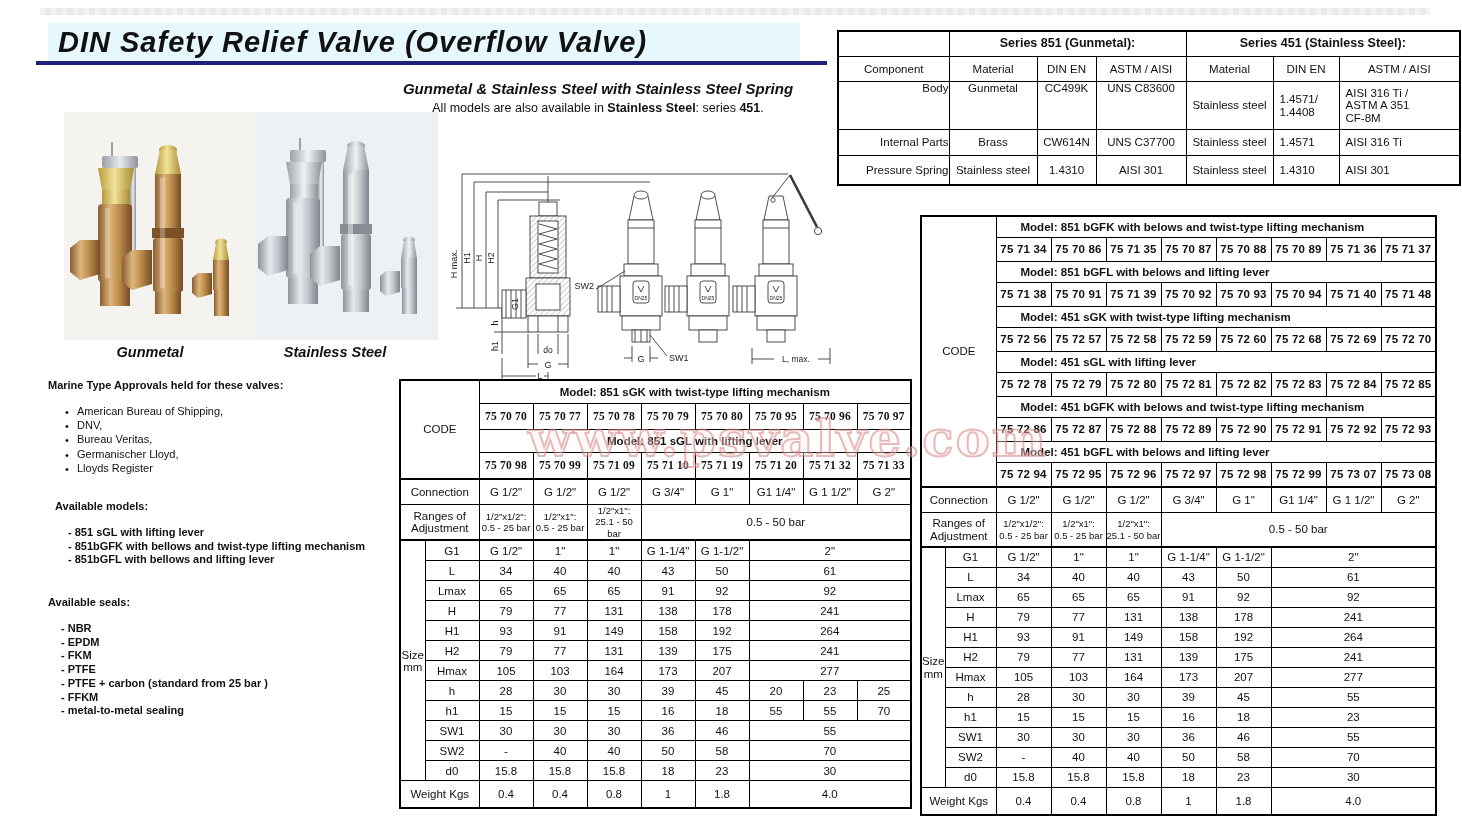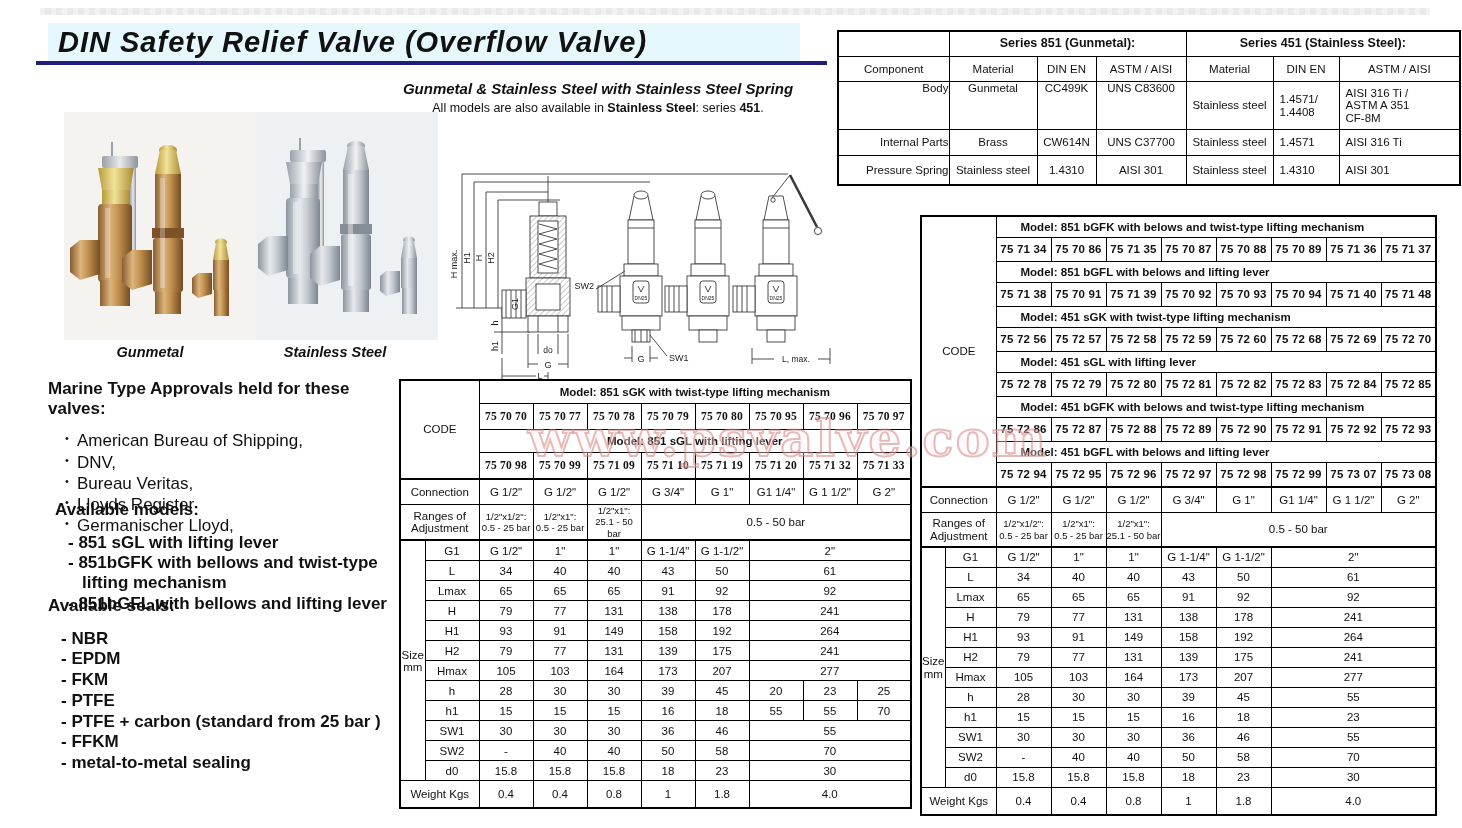--- a/index.html
+++ b/index.html
@@ -13,21 +13,21 @@
   .title-bar span{font-size:29px;font-weight:bold;font-style:italic;letter-spacing:1px;white-space:nowrap;}
   .title-underline{position:absolute;left:36px;top:61px;width:791px;height:4px;background:#20207a;}
 
   .subtitle{position:absolute;left:388px;top:80px;width:420px;text-align:center;
     font-size:15px;font-weight:bold;font-style:italic;}
   .note{position:absolute;left:393px;top:101px;width:410px;text-align:center;font-size:12.5px;}
 
   .photo{position:absolute;top:112px;}
   .caption{position:absolute;top:344px;font-size:14.5px;font-weight:bold;font-style:italic;text-align:center;}
 
-  .blk{position:absolute;font-size:17px;line-height:1.16;}
+  .blk{position:absolute;font-size:11px;line-height:1.16;}
   .blk .hd{font-weight:bold;margin-bottom:2px;}
   .blk ul{margin:13px;padding:0;list-style:none;}
   .marine li{padding-left:16px;position:relative;margin-bottom:1.5px;}
   .marine li::before{content:"\2022";position:absolute;left:4px;font-size:11px;top:1px;}
   .dashlist li{padding-left:14px;text-indent:-14px;font-weight:bold;margin-bottom:1px;}
   .dashlist li::before{content:"-  ";}
   .modelslist{width:352px;}
 
   .watermark{position:absolute;left:528px;top:408px;font-family:"DejaVu Serif","Liberation Serif",serif;
     font-size:51px;font-weight:bold;letter-spacing:2px;color:rgba(255,238,238,0.35);
@@ -173,22 +173,22 @@
 </svg>
 </div>
 <div class="caption" style="left:250px;width:170px;">Stainless Steel</div>
 
 <div class="blk marine" style="left:48px;top:379px;width:350px;">
   <div class="hd">Marine Type Approvals held for these valves:</div>
   <ul>
     <li>American Bureau of Shipping,</li>
     <li>DNV,</li>
     <li>Bureau Veritas,</li>
+    <li>Germanischer Lloyd,</li>
     <li>Lloyds Register</li>
-    <li>Germanischer Lloyd,</li>
   </ul>
 </div>
 
 <div class="blk" style="left:55px;top:500px;">
   <div class="hd">Available models:</div>
   <ul class="dashlist modelslist">
     <li>851 sGL with lifting lever</li>
     <li>851bGFK with bellows and twist-type lifting mechanism</li>
     <li>851bGFL with bellows and lifting lever</li>
   </ul>

